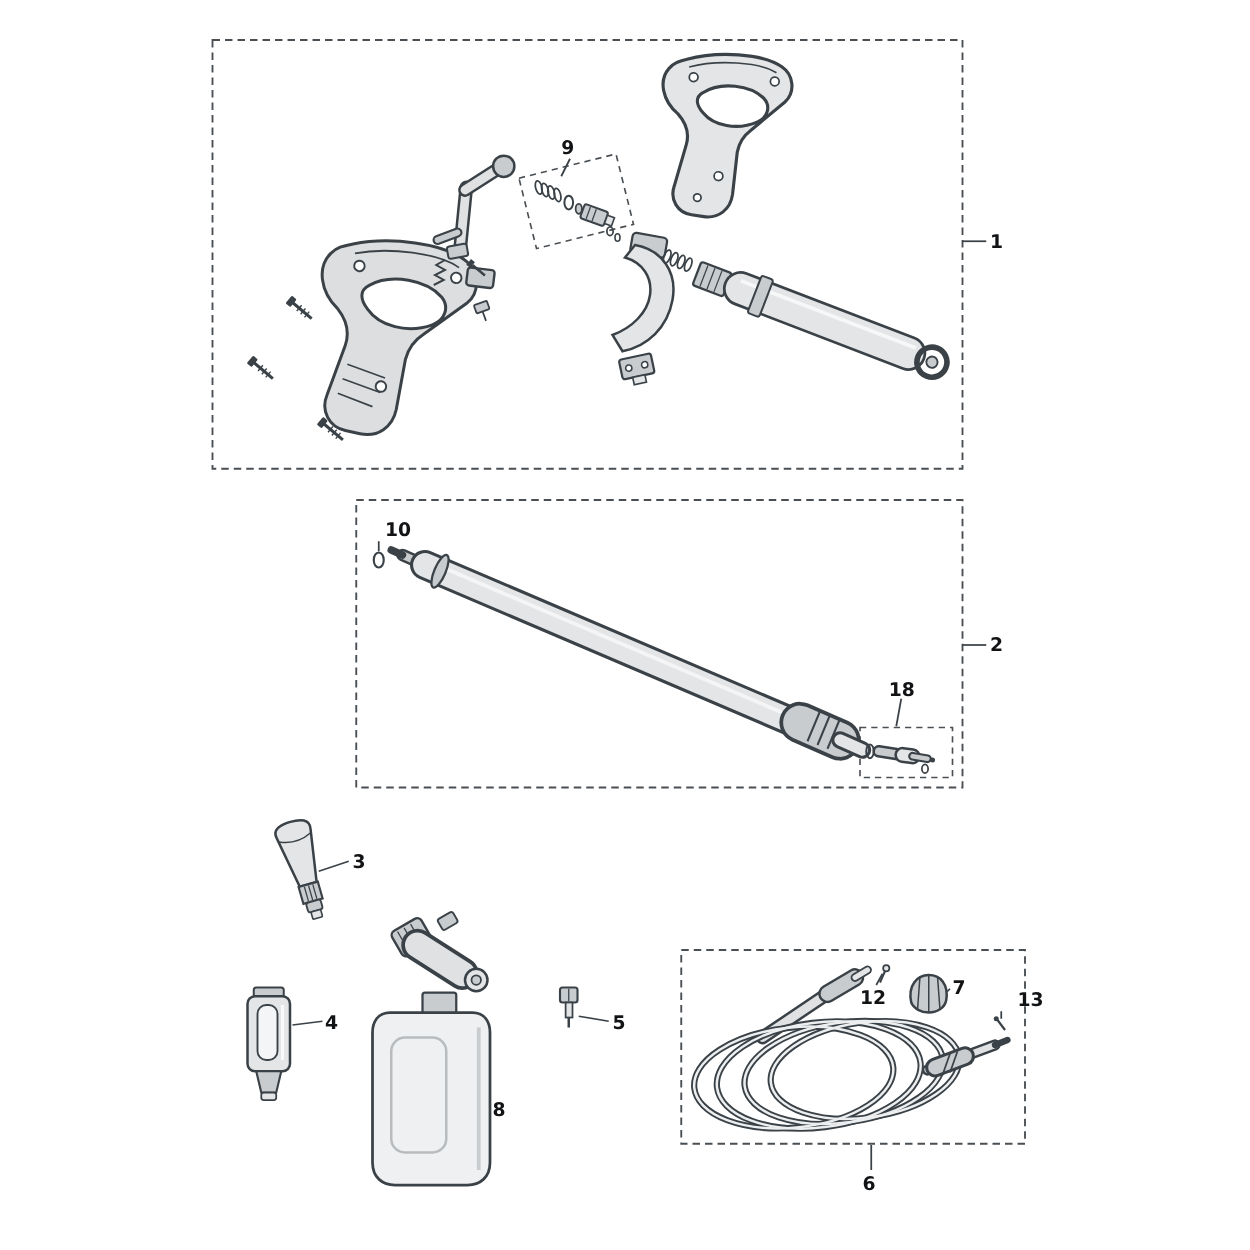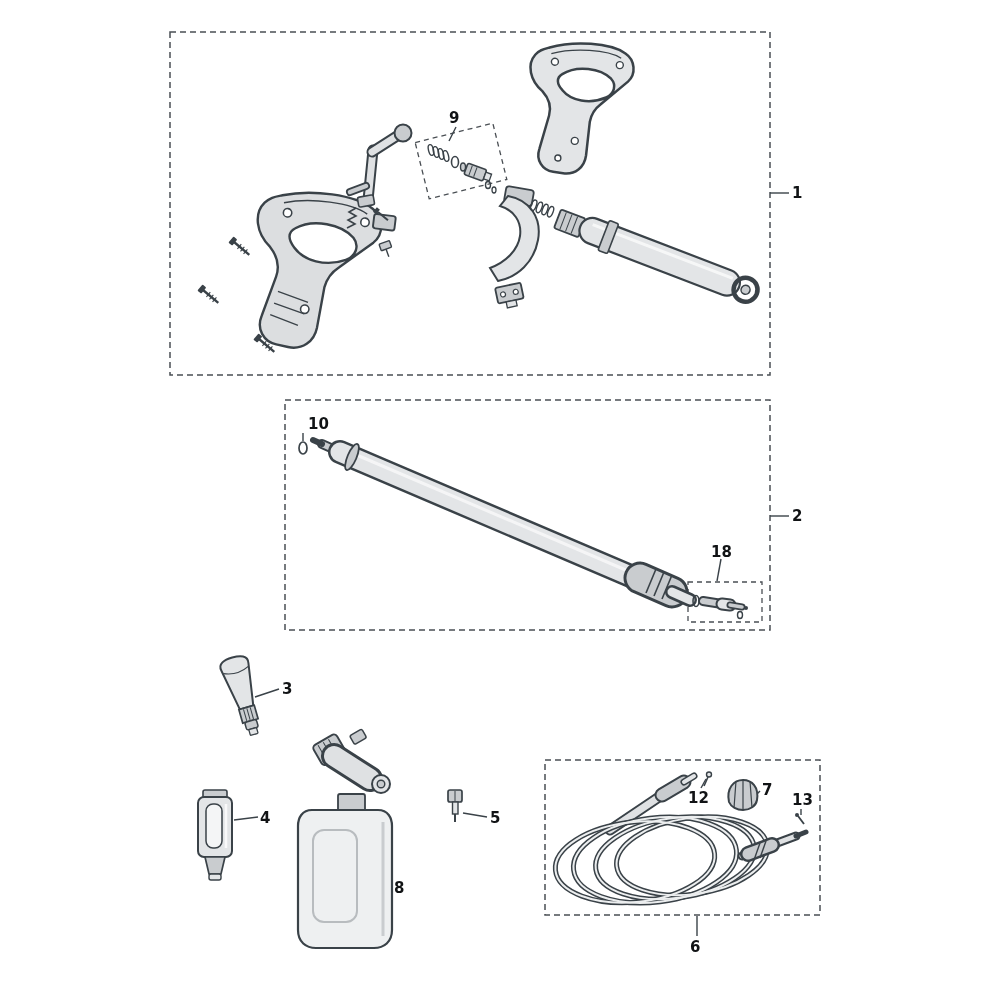--- a/index.html
+++ b/index.html
@@ -294,15 +294,15 @@
 <span class="callout" style="left:282px;top:680px;">3</span>
 <span class="callout" style="left:260px;top:809px;">4</span>
 <span class="callout" style="left:490px;top:809px;">5</span>
 <span class="callout" style="left:690px;top:938px;">6</span>
 <span class="callout" style="left:762px;top:781px;">7</span>
 <span class="callout" style="left:394px;top:879px;">8</span>
 <span class="callout" style="left:449px;top:109px;">9</span>
 <span class="callout" style="left:308px;top:415px;">10</span>
 <span class="callout" style="left:711px;top:543px;">18</span>
 <span class="callout" style="left:688px;top:789px;">12</span>
-<span class="callout" style="left:792px;top:791px;">13</span>
+<span class="callout" style="left:814px;top:791px;">13</span>
 
 </div>
 
 </body></html>

